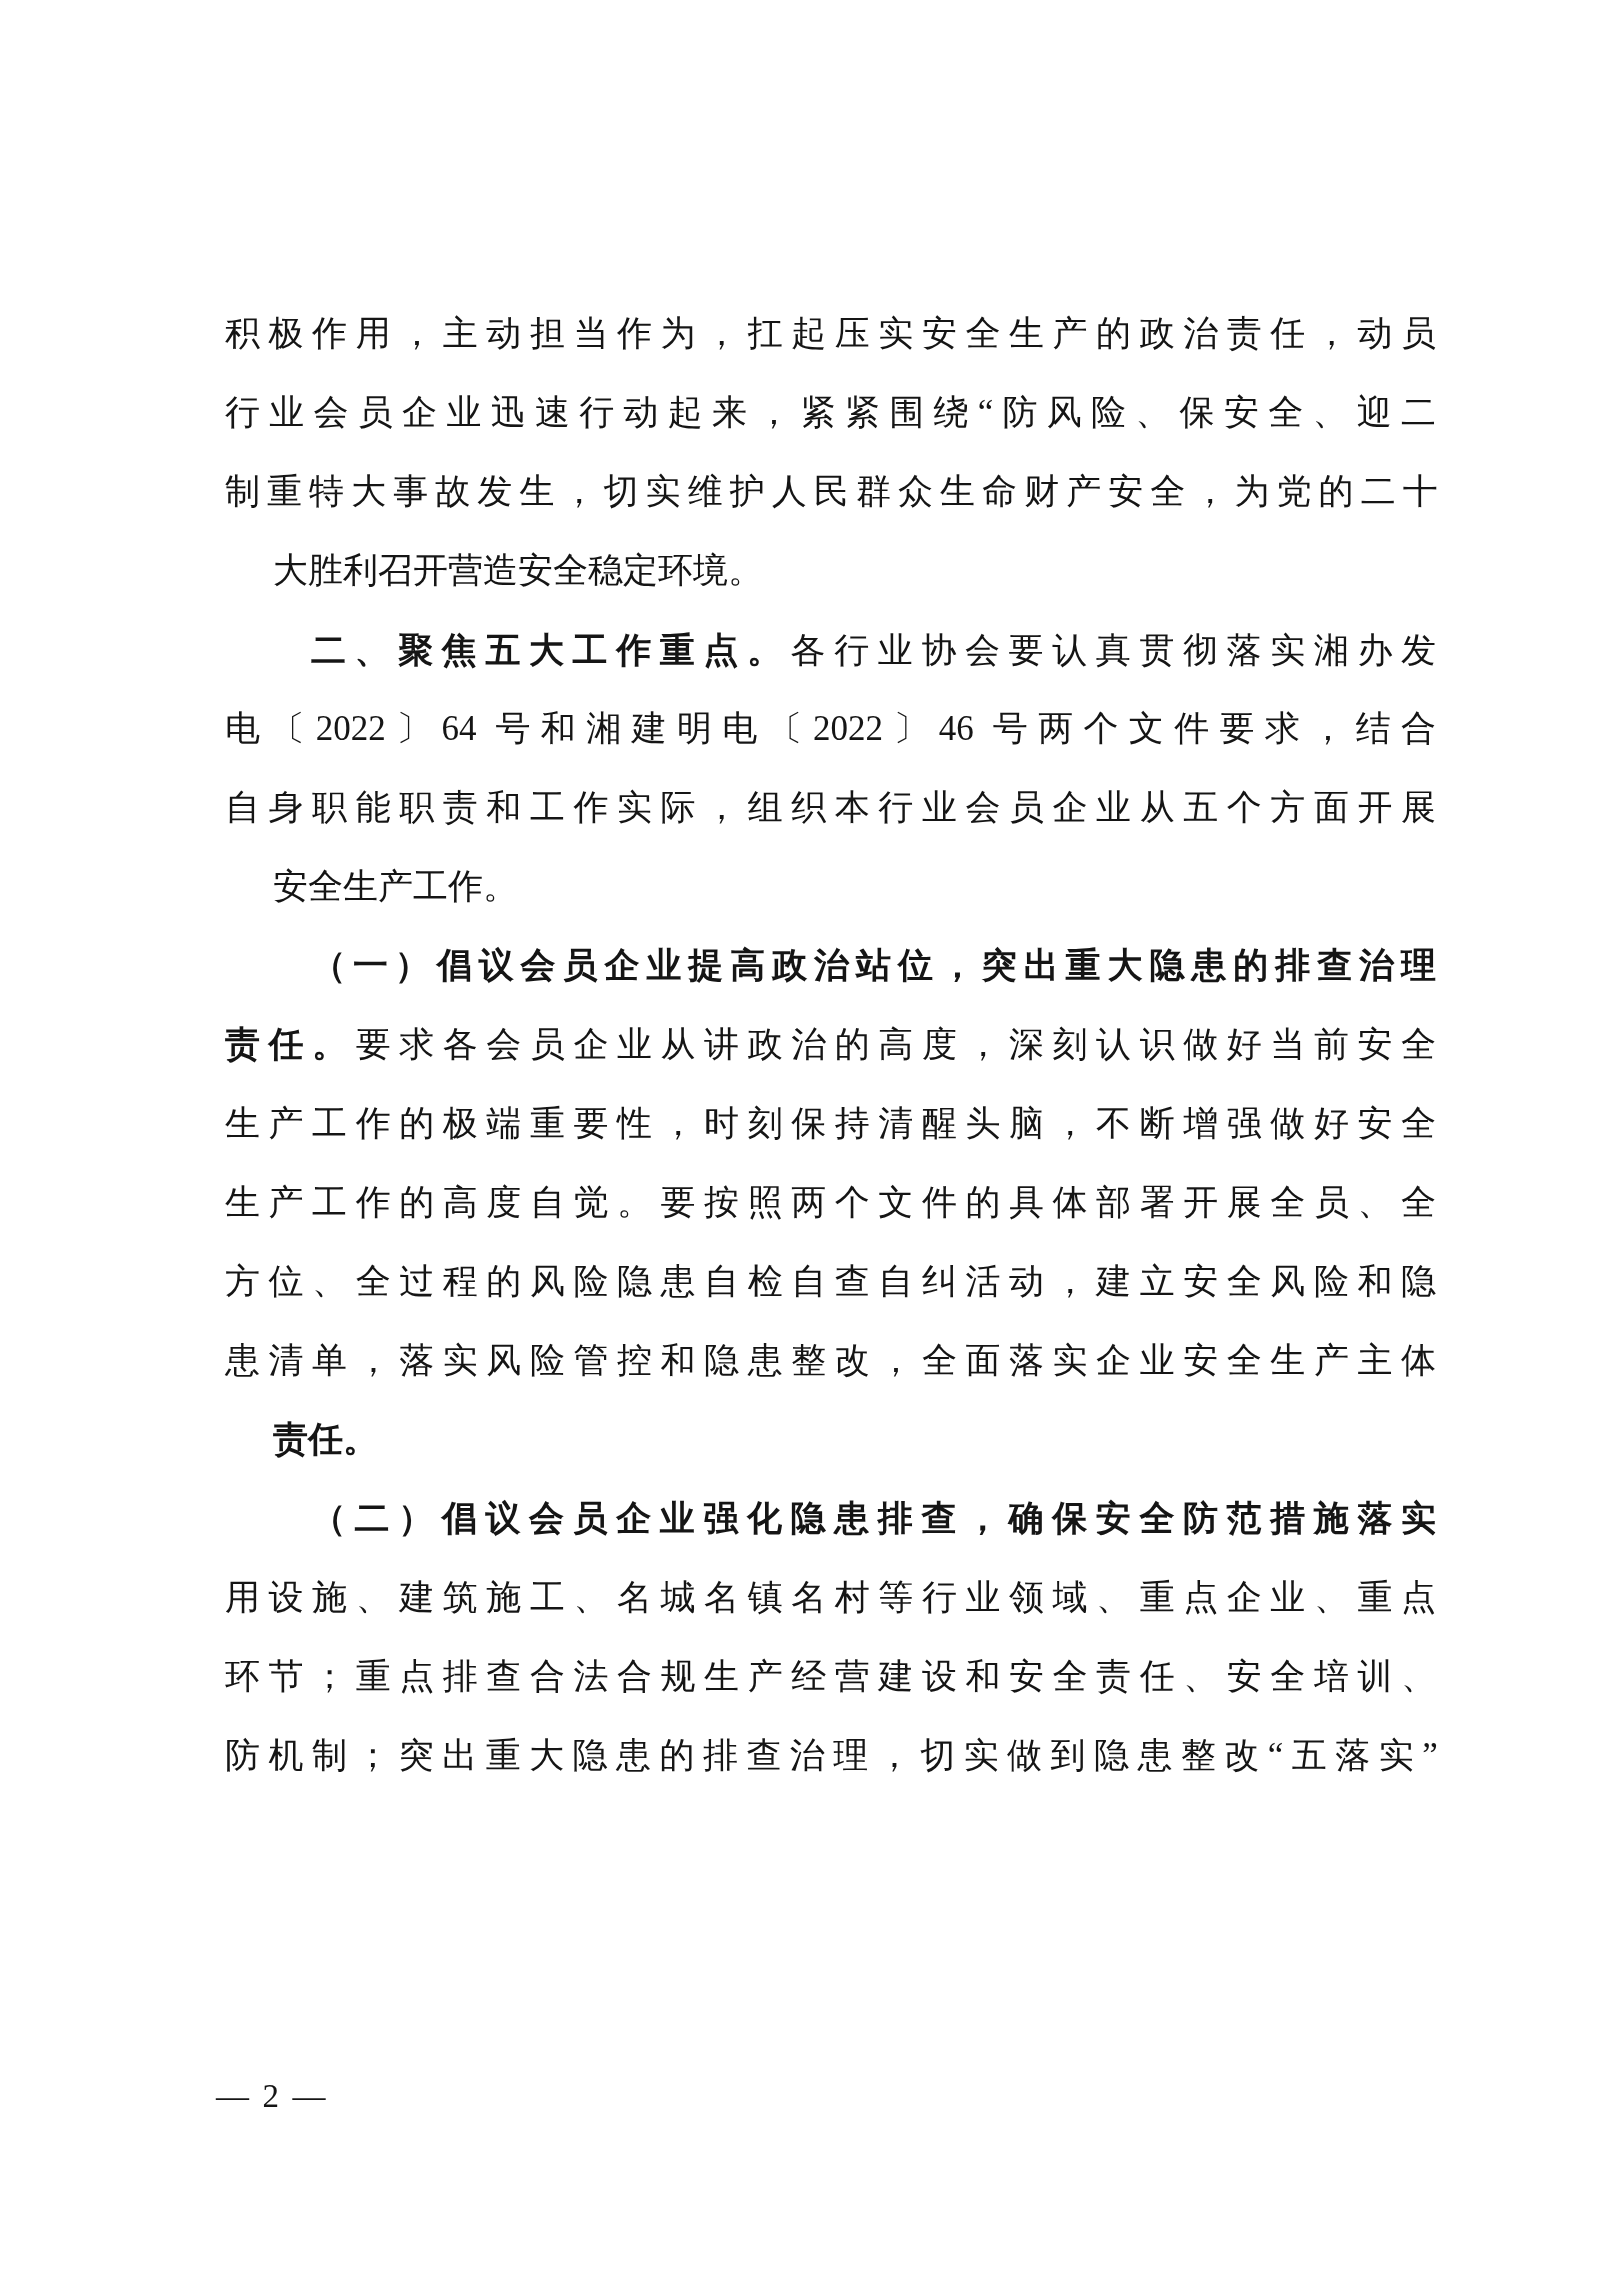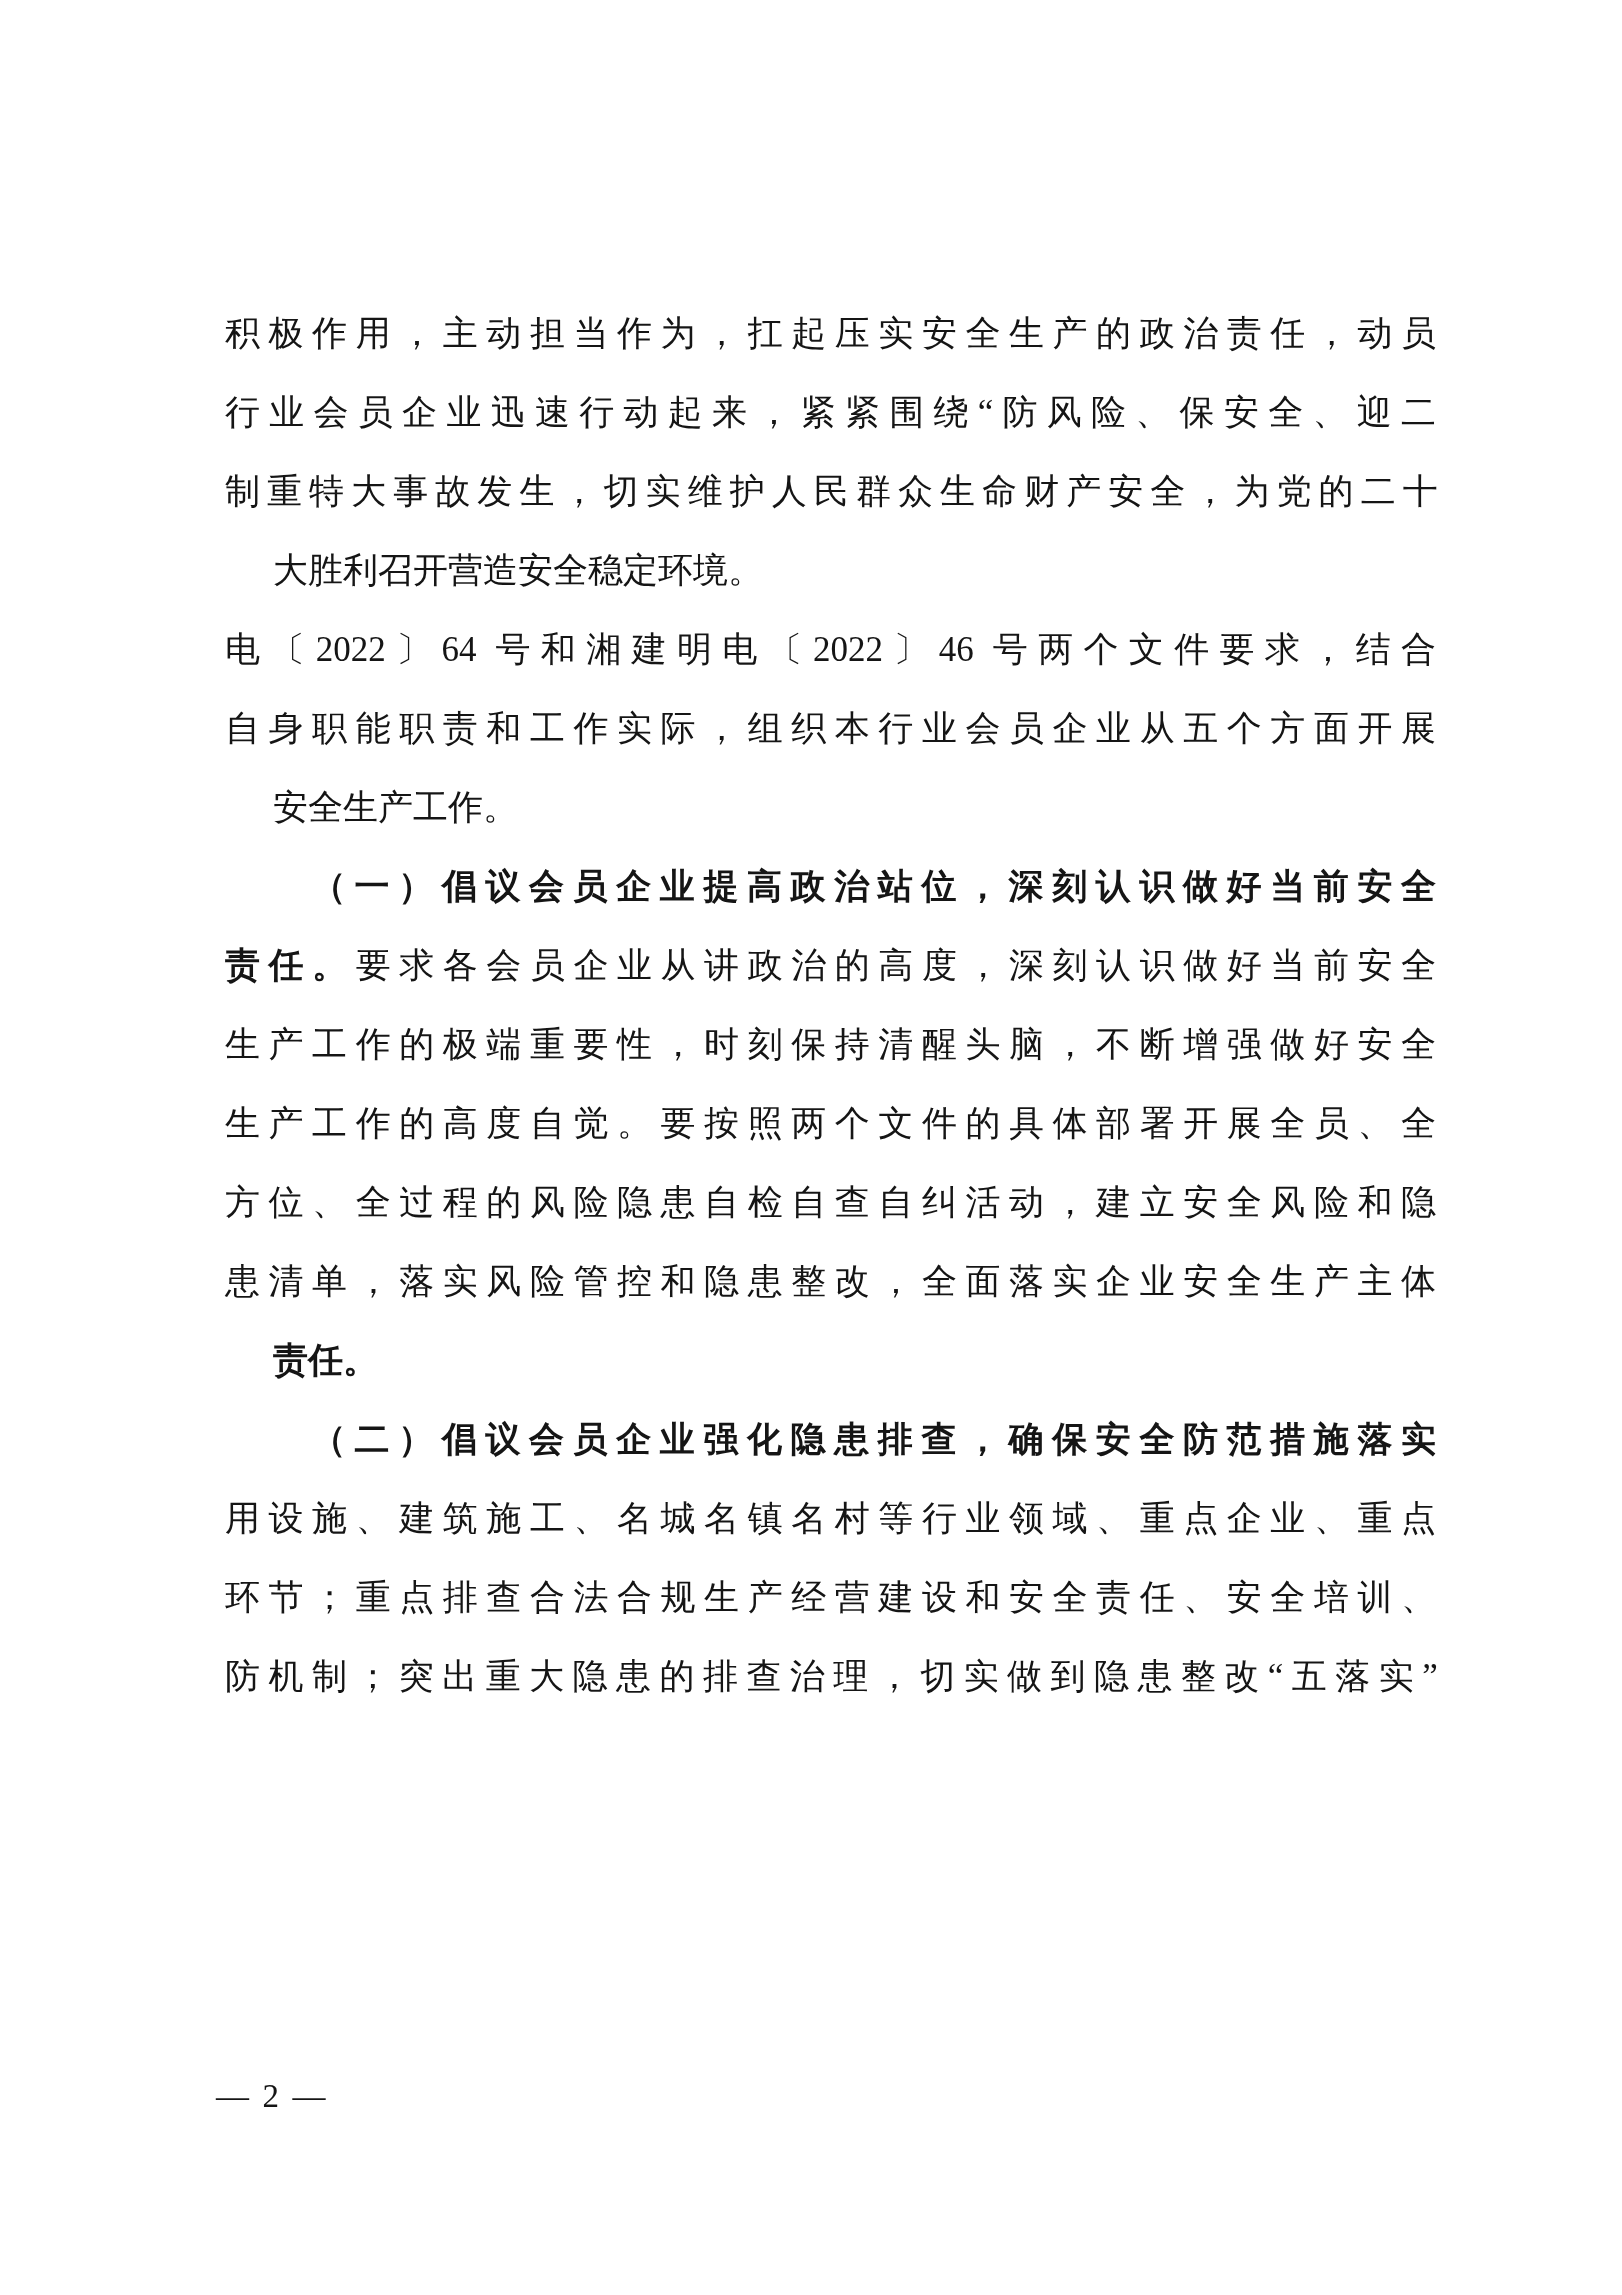--- a/index.html
+++ b/index.html
@@ -59,25 +59,26 @@
 </style>
 </head>
 <body>
 
 <div class="doc">
   <div class="line"><span>积极作用，主动担当作为，扛起压实安全生产的政治责任，动员</span></div>
   <div class="line"><span>行业会员企业迅速行动起来，紧紧围绕“防风险、保安全、迎二</span></div>
   <div class="line tight"><span>制重特大事故发生，切实维护人民群众生命财产安全，为党的二十</span></div>
   <div class="line end"><span>大胜利召开营造安全稳定环境。</span></div>
 
+  <div class="line indent"><span class="hd">二、聚焦五大工作重点。</span><span>各行业协会要认真贯彻落实湘办发</span></div>
   <div class="line"><span>电〔2022〕64 号和湘建明电〔2022〕46 号两个文件要求，结合</span></div>
   <div class="line"><span>自身职能职责和工作实际，组织本行业会员企业从五个方面开展</span></div>
   <div class="line end"><span>安全生产工作。</span></div>
 
-  <div class="line indent"><span class="bd">（一）倡议会员企业提高政治站位，深刻认识做好当前安全</span></div>
+  <div class="line indent"><span class="bd">（一）倡议会员企业提高政治站位，突出重大隐患的排查治理</span></div>
   <div class="line"><span class="bd">责任。</span><span>要求各会员企业从讲政治的高度，深刻认识做好当前安全</span></div>
   <div class="line"><span>生产工作的极端重要性，时刻保持清醒头脑，不断增强做好安全</span></div>
   <div class="line"><span>生产工作的高度自觉。要按照两个文件的具体部署开展全员、全</span></div>
   <div class="line"><span>方位、全过程的风险隐患自检自查自纠活动，建立安全风险和隐</span></div>
   <div class="line"><span>患清单，落实风险管控和隐患整改，全面落实企业安全生产主体</span></div>
   <div class="line end"><span class="bd">责任。</span></div>
 
   <div class="line indent"><span class="bd">（二）倡议会员企业强化隐患排查，确保安全防范措施落实</span></div>
   <div class="line"><span>用设施、建筑施工、名城名镇名村等行业领域、重点企业、重点</span></div>
   <div class="line"><span>环节；重点排查合法合规生产经营建设和安全责任、安全培训、</span></div>

